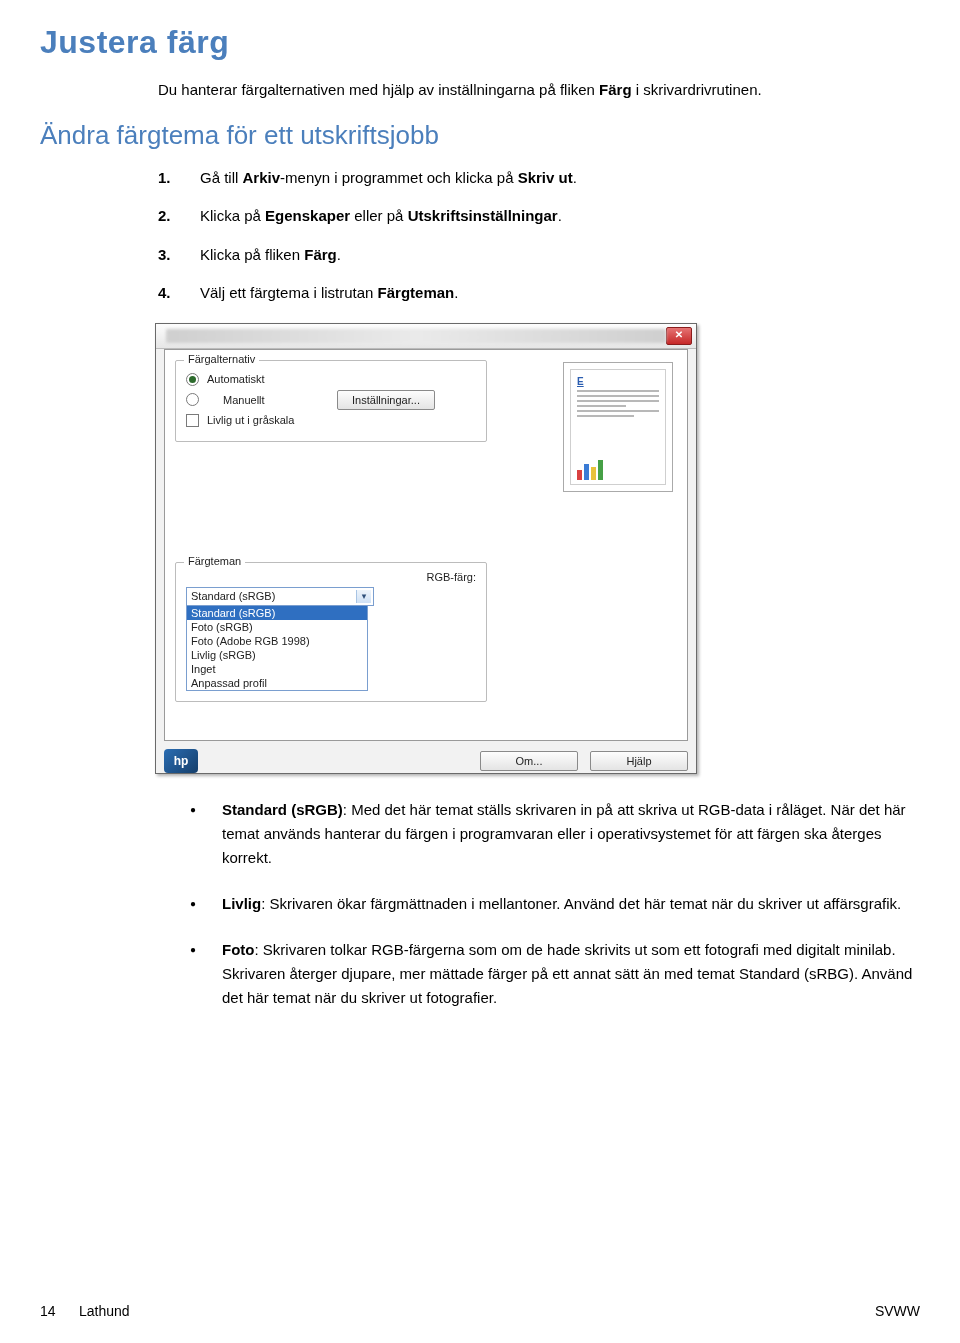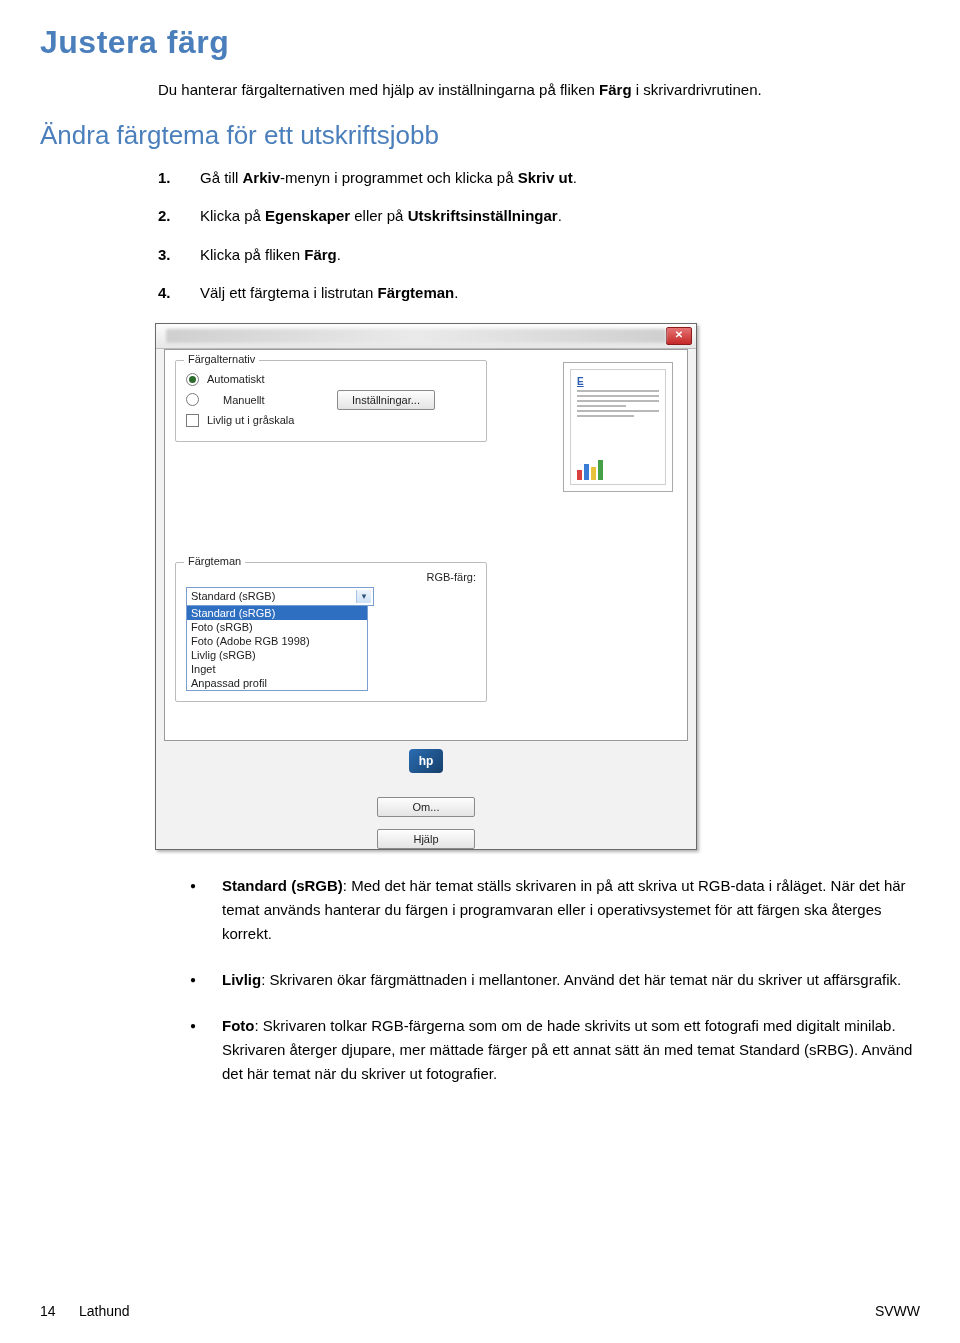--- a/index.html
+++ b/index.html
@@ -35,21 +35,21 @@
   .pv-e{color:#2a5db0;font-weight:bold;font-size:10px;text-decoration:underline;}
   .pv-line{height:2px;background:#b8b8b8;}
   .pv-chart{display:flex;align-items:flex-end;gap:2px;height:22px;margin-top:auto;}
   .pv-chart span{display:block;width:5px;}
   .combo{width:180px;border:1px solid #7a9ecf;background:#fff;display:flex;align-items:center;justify-content:space-between;padding:0 2px 0 4px;height:17px;}
   .combo .arrow{width:14px;height:13px;background:linear-gradient(#eef4fb,#cfe1f5);border-left:1px solid #a8c4e4;text-align:center;line-height:12px;font-size:9px;color:#30507a;}
   .listbox{width:180px;border:1px solid #7a9ecf;background:#fff;margin-top:-1px;}
   .li{padding:1px 4px;white-space:nowrap;}
   .li.sel{background:#2f6fc1;color:#fff;}
   
-  .hp-row{display:flex;align-items:center;gap:12px;margin:8px 8px 0 8px;flex-direction:column;}
+  .hp-row{display:flex;align-items:center;gap:12px;margin:8px 8px 0 8px;}
   .hp-logo{width:34px;height:24px;border-radius:4px;background:linear-gradient(135deg,#2a6db3,#163f6b);color:#fff;font-size:12px;font-weight:bold;display:flex;align-items:center;justify-content:center;}
   .hp-row .spacer{flex:1;}
   .dlg-btns{display:flex;justify-content:flex-end;gap:8px;margin:6px 8px 10px 8px;}
   
   .bullets{margin:0 0 0 150px;padding:0;list-style:none;}
   .bullets li{position:relative;padding-left:32px;margin-bottom:22px;font-size:15px;line-height:1.6;}
   .bullets li::before{content:"●";position:absolute;left:0;top:0;font-size:10px;line-height:24px;}
   
   .footer{position:absolute;left:0;right:0;bottom:24px;display:flex;justify-content:space-between;padding:0 40px;font-size:14px;}
 </style>

